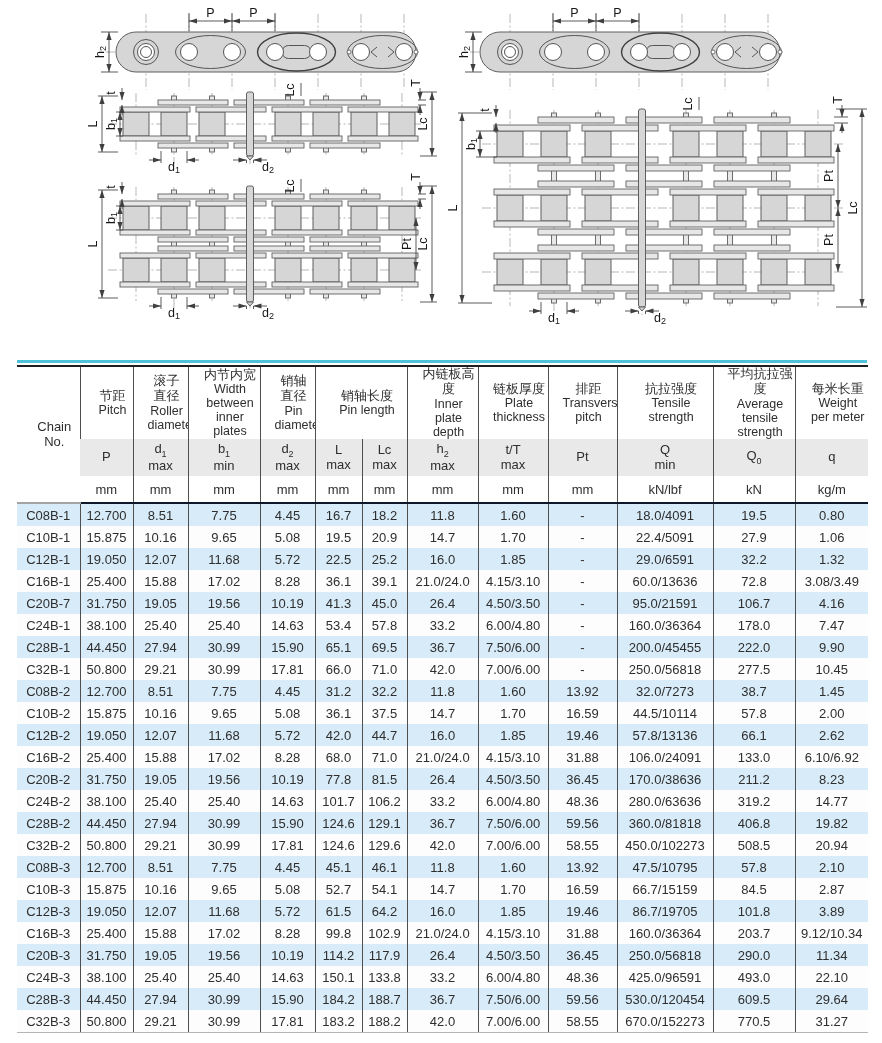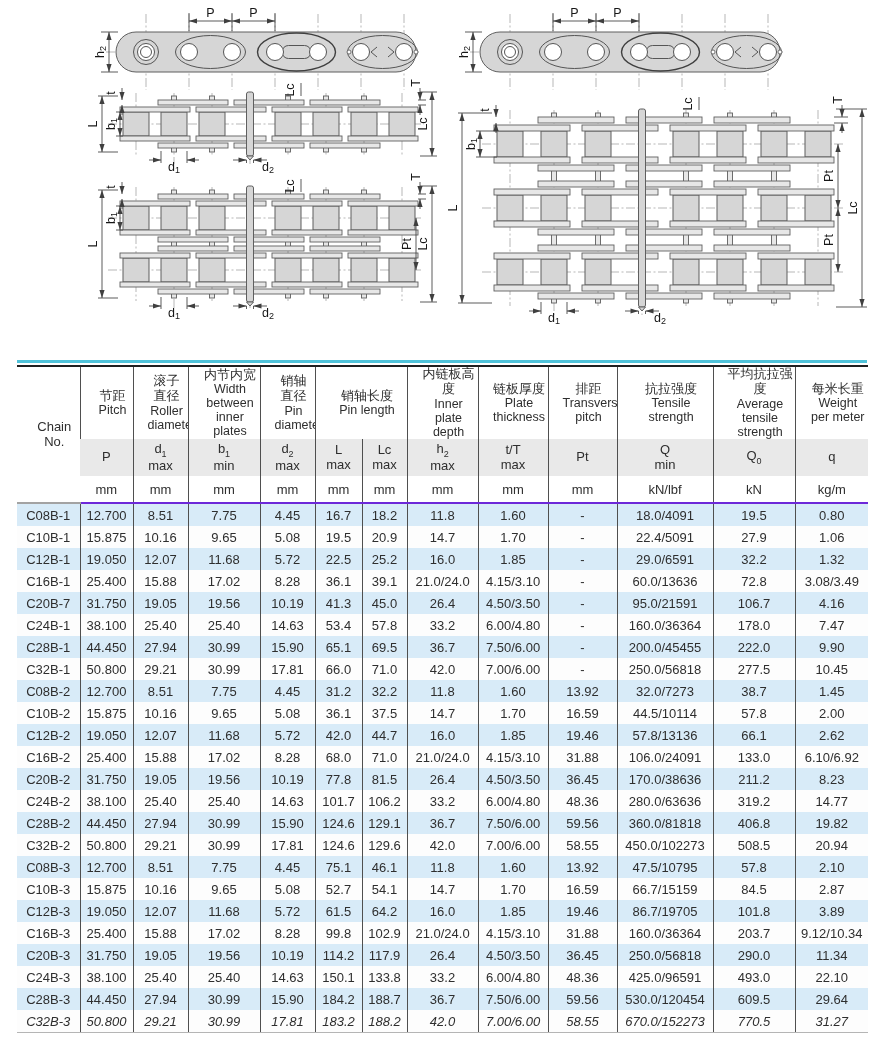--- a/index.html
+++ b/index.html
@@ -22,25 +22,25 @@
   .topline{height:3px;background:#4fc2d9;margin-bottom:2px;}
   table.spec{border-collapse:collapse;table-layout:fixed;width:851px;
              border-top:2px solid #1f1f1f;font-size:13px;}
   table.spec th,table.spec td{border-left:1px solid #4f4f4f;padding:0 2px;
              text-align:center;font-weight:normal;overflow:hidden;}
   table.spec th:first-child,table.spec td:first-child{border-left:none;}
   tr.names th{height:72px;vertical-align:middle;line-height:1.12;padding-left:14px;}
   th.chainno{vertical-align:middle;text-align:left;padding-left:2px;
              border-bottom:2px solid #a3a3a3;font-size:13px;}
   tr.syms th{height:37px;background:#e9e9e9;line-height:1.15;}
-  tr.units th{height:26px;border-bottom:2px solid #6d28d9;}
+  tr.units th{height:26px;border-bottom:2px solid #0f172a;}
   tbody td{height:22px;}
   tbody tr:nth-child(odd) td{background:#d8ebf8;}
   tbody tr:nth-child(even) td{background:#fdfdfd;}
-  tbody tr:last-child td{border-bottom:1px solid #b5b5b5;font-style:italic;}
+  tbody tr:last-child td{border-bottom:1px solid #b5b5b5;}
   .cn{font-size:13px;}
   .en{font-size:12.5px;}
   sub{font-size:9px;}
 </style>
 </head>
 <body>
 
 <div class="page">
 
   <div class="figures">
@@ -834,21 +834,21 @@
             <td>450.0/102273</td>
             <td>508.5</td>
             <td>20.94</td>
           </tr>
           <tr>
             <td>C08B-3</td>
             <td>12.700</td>
             <td>8.51</td>
             <td>7.75</td>
             <td>4.45</td>
-            <td>75.1</td>
+            <td>45.1</td>
             <td>46.1</td>
             <td>11.8</td>
             <td>1.60</td>
             <td>13.92</td>
             <td>47.5/10795</td>
             <td>57.8</td>
             <td>2.10</td>
           </tr>
           <tr>
             <td>C10B-3</td>

